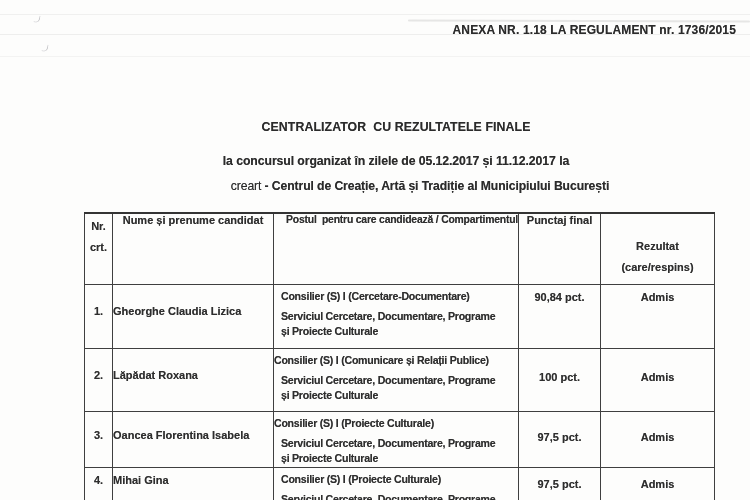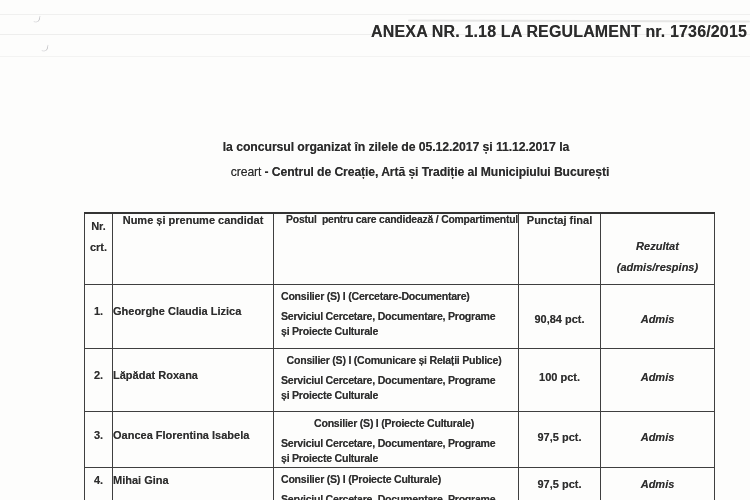--- a/index.html
+++ b/index.html
@@ -16,22 +16,22 @@
 
   
   .scan-line{position:absolute;left:0;width:750px;height:1px;background:rgba(0,0,0,.05);}
   .scan-streak{position:absolute;top:20px;left:408px;width:342px;height:2px;
     background:rgba(110,110,110,.16);border-radius:2px;transform:rotate(.15deg);}
   .scan-mark{position:absolute;width:5px;height:7px;border-right:1px solid #c3c3c6;
     border-bottom:1px solid #cfcfd2;border-radius:0 0 5px 0;transform:rotate(12deg);}
 
   
   .annex{
-    position:absolute;top:23px;right:3px;
-    font-size:16px;font-weight:bold;letter-spacing:.15px;
+    position:absolute;top:23px;right:14px;
+    font-size:12px;font-weight:bold;letter-spacing:.15px;
   }
 
   
   .title-block{position:absolute;left:42px;right:0;top:120px;text-align:center;}
   .t1{font-size:12.3px;font-weight:bold;white-space:pre-wrap;letter-spacing:.1px;}
   .t2{font-size:12.3px;font-weight:bold;margin-top:20px;letter-spacing:-.1px;}
   .t3{margin-top:11px;font-size:12.2px;font-weight:bold;letter-spacing:-.1px;}
   .t3 .org-name{font-weight:normal;margin-left:48px;}
 
   
@@ -43,67 +43,68 @@
   table.results th, table.results td{
     border:1px solid #3f3f3f;padding:0;vertical-align:top;overflow:hidden;
   }
   table.results{border-top:2px solid #343434;}
   thead tr{height:71px;}
   th{font-weight:bold;}
   .c-nr{width:28px;text-align:center;}
   .c-name{width:161px;text-align:center;}
   .c-pos{width:245px;text-align:left;}
   .c-score{width:82px;text-align:center;}
-  .c-res{width:114px;text-align:center;font-style:italic;}
+  .c-res{width:114px;text-align:center;}
 
   th.c-nr .l1{padding-top:6px;}
   th.c-nr .l2{margin-top:9px;}
   th.c-name{vertical-align:top;padding-top:16px;}
   th.c-pos{text-align:right;padding-top:13px;font-size:10.4px;letter-spacing:-.2px;white-space:pre;}
   th.c-score{padding-top:29px;}
   th.c-res .l1{padding-top:26px;}
   th.c-res .l2{margin-top:9px;}
 
   tr.r0{height:64px;} tr.r1{height:63px;} tr.r2{height:56px;} tr.r3{height:70px;}
 
   td.c-pos .pos-title{
     padding:4px 4px 0 7px;font-size:10.6px;letter-spacing:-.25px;
     white-space:nowrap;line-height:14px;
   }
-  tr.r1 td.c-pos .pos-title, tr.r2 td.c-pos .pos-title{text-align:center;padding-left:0;}
+  tr.r1 td.c-pos .pos-title, tr.r2 td.c-pos .pos-title{text-align:left;padding-left:0;}
   td.c-pos .dept{
     padding:6px 4px 0 7px;font-size:10.6px;letter-spacing:-.25px;line-height:15px;
   }
   td.c-pos .dept div{white-space:nowrap;}
   td.c-name{text-align:left;padding-left:9px;}
 
   tr.r0 td.c-nr, tr.r0 td.c-name{padding-top:20px;}
   tr.r1 td.c-nr, tr.r1 td.c-name{padding-top:20px;}
   tr.r2 td.c-nr, tr.r2 td.c-name{padding-top:17px;}
   tr.r3 td.c-nr, tr.r3 td.c-name{padding-top:6px;}
-  tr.r0 td.c-score, tr.r0 td.c-res{padding-top:28px;}
+  tr.r0 td.c-score, tr.r0 td.c-res{padding-top:6px;}
   tr.r1 td.c-score, tr.r1 td.c-res{padding-top:22px;}
   tr.r2 td.c-score, tr.r2 td.c-res{padding-top:19px;}
   tr.r3 td.c-score, tr.r3 td.c-res{padding-top:10px;}
 </style>
 </head>
 <body>
 
 <div class="page">
 
   <div class="scan-line" style="top:14px;"></div>
   <div class="scan-line" style="top:34px;background:rgba(0,0,0,.06);"></div>
   <div class="scan-line" style="top:56px;background:rgba(0,0,0,.04);"></div>
   <div class="scan-streak"></div>
   <div class="scan-mark" style="top:15px;left:34px;"></div>
   <div class="scan-mark" style="top:44px;left:42px;"></div>
 
   <div class="annex txt">ANEXA NR. 1.18 LA REGULAMENT nr. 1736/2015</div>
 
   <div class="title-block">
+    <div class="t1 txt">CENTRALIZATOR  CU REZULTATELE FINALE</div>
     <div class="t2 txt">la concursul organizat în zilele de 05.12.2017 și 11.12.2017 la</div>
     <div class="t3 txt"><span class="org-name">creart</span><span> - Centrul de Creație, Artă și Tradiție al Municipiului București</span></div>
   </div>
 
   <table class="results txt">
     <colgroup>
         <col style="width:28px">
         <col style="width:161px">
         <col style="width:245px">
         <col style="width:82px">
@@ -113,21 +114,21 @@
       <tr>
         <th class="c-nr">
           <div class="l1">Nr.</div>
           <div class="l2">crt.</div>
         </th>
         <th class="c-name">Nume și prenume candidat</th>
         <th class="c-pos">Postul  pentru care candidează / Compartimentul</th>
         <th class="c-score">Punctaj final</th>
         <th class="c-res">
           <div class="l1">Rezultat</div>
-          <div class="l2">(admis/respins)</div>
+          <div class="l2">(care/respins)</div>
         </th>
       </tr>
     </thead>
     <tbody>
       <tr class="r0">
         <td class="c-nr">1.</td>
         <td class="c-name">Gheorghe Claudia Lizica</td>
         <td class="c-pos">
           <div class="pos-title">Consilier (S) I (Cercetare-Documentare)</div>
           <div class="dept">

